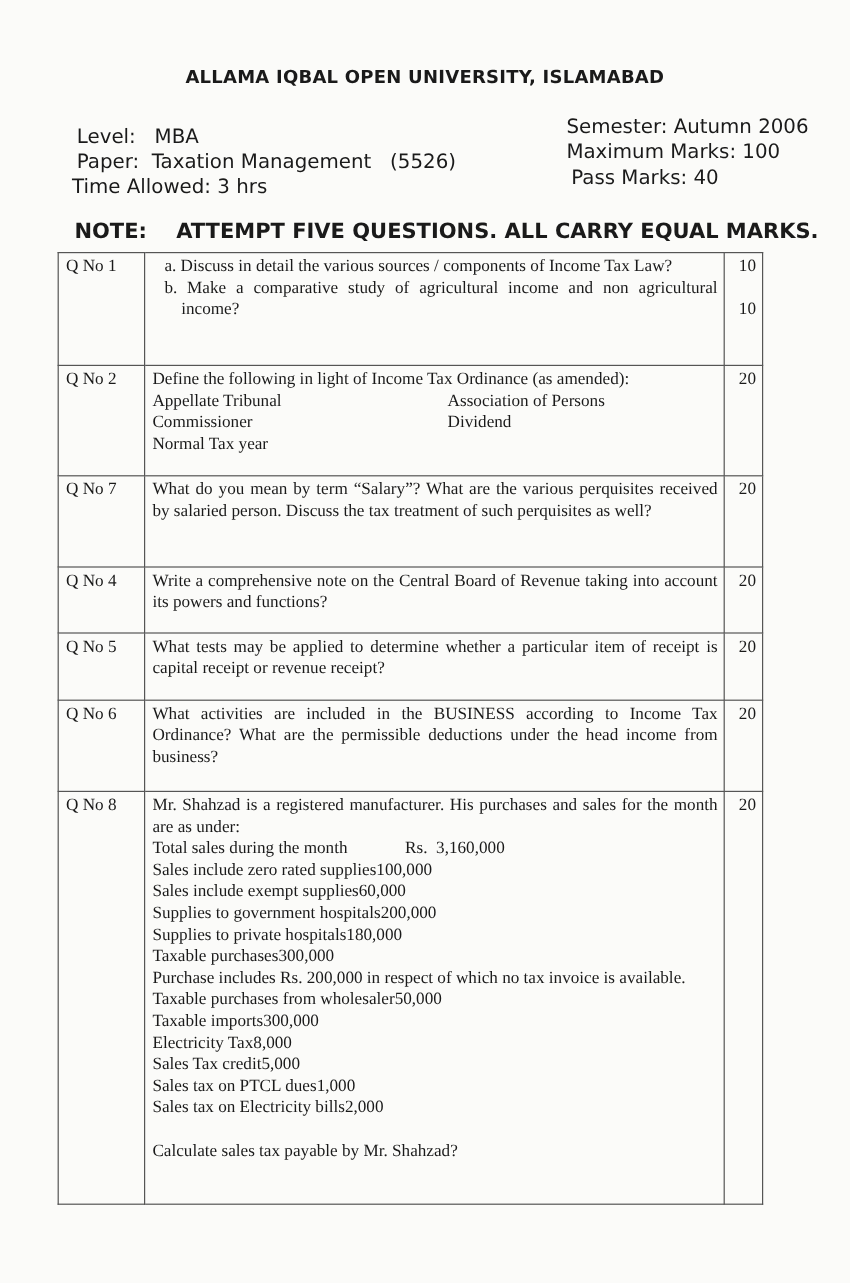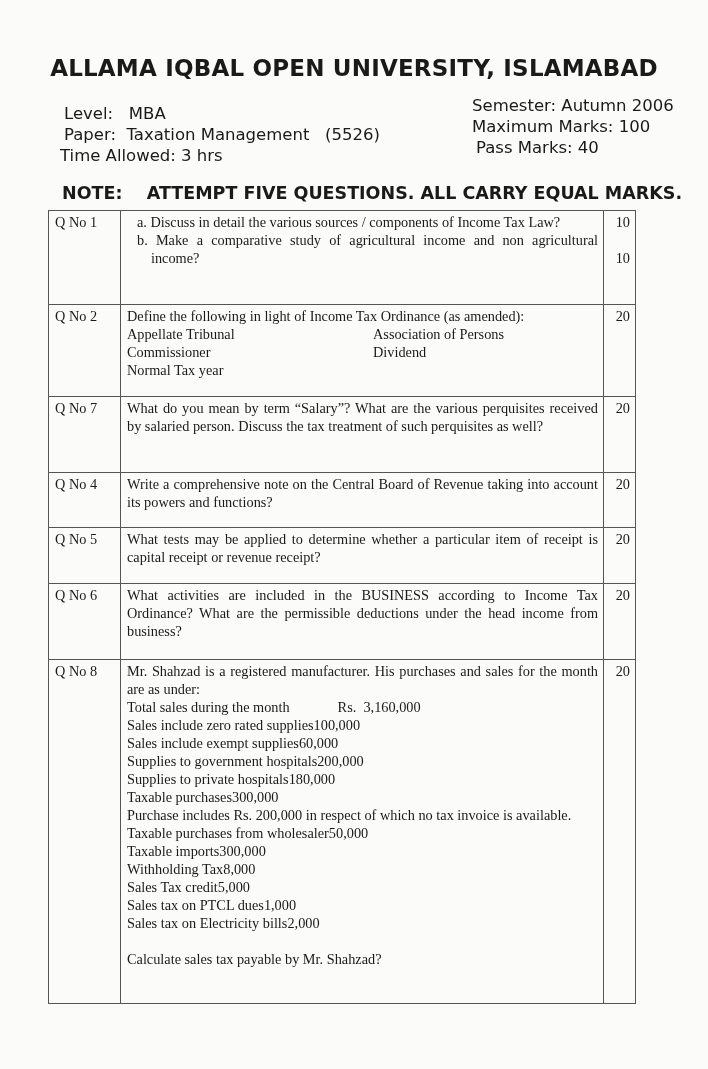--- a/index.html
+++ b/index.html
@@ -1,19 +1,19 @@
 <!DOCTYPE html>
 <html><head>
 <meta charset="utf-8">
 <style>
   html,body{margin:0;padding:0;}
   body{width:708px;height:1069px;background:#fbfbf9;position:relative;overflow:hidden;color:#1a1a1a;}
   .sans{font-family:"DejaVu Sans",sans-serif;}
   .serif{font-family:"Liberation Serif",serif;}
-  .title{position:absolute;left:0;width:708px;top:55px;text-align:center;font-weight:bold;font-size:23px;letter-spacing:0.2px;}
+  .title{position:absolute;left:0;width:708px;top:55px;text-align:center;font-weight:bold;font-size:15px;letter-spacing:0.2px;}
   .hdr{position:absolute;font-size:16.5px;line-height:21px;}
   .hdr-left{left:64px;top:103px;}
   .hdr-left div{white-space:pre;}
   .hdr-right{left:472px;top:95px;}
   .note{position:absolute;left:62px;top:183px;font-weight:bold;font-size:17.5px;white-space:pre;}
   table.q{position:absolute;left:48px;top:210px;width:588px;border-collapse:collapse;font-size:14.3px;line-height:18px;}
   table.q td{border:1px solid #555;vertical-align:top;padding:2px 5px 6px 6px;}
   td.qn{width:60px;padding-left:8px;margin-left:28px;}
   td.mk{width:20px;text-align:right;padding-left:6px;}
   .sub{padding-left:24px;text-indent:-14px;text-align:justify;}
@@ -128,21 +128,21 @@
       <div>
         <div class="item">
               <span>Taxable purchases from wholesaler</span>
               <span class="amt">50,000</span>
             </div>
         <div class="item">
               <span>Taxable imports</span>
               <span class="amt">300,000</span>
             </div>
         <div class="item">
-              <span>Withholding Tax</span>
+              <span>Electricity Tax</span>
               <span class="amt">8,000</span>
             </div>
         <div class="item">
               <span>Sales Tax credit</span>
               <span class="amt">5,000</span>
             </div>
         <div class="item">
               <span>Sales tax on PTCL dues</span>
               <span class="amt">1,000</span>
             </div>

